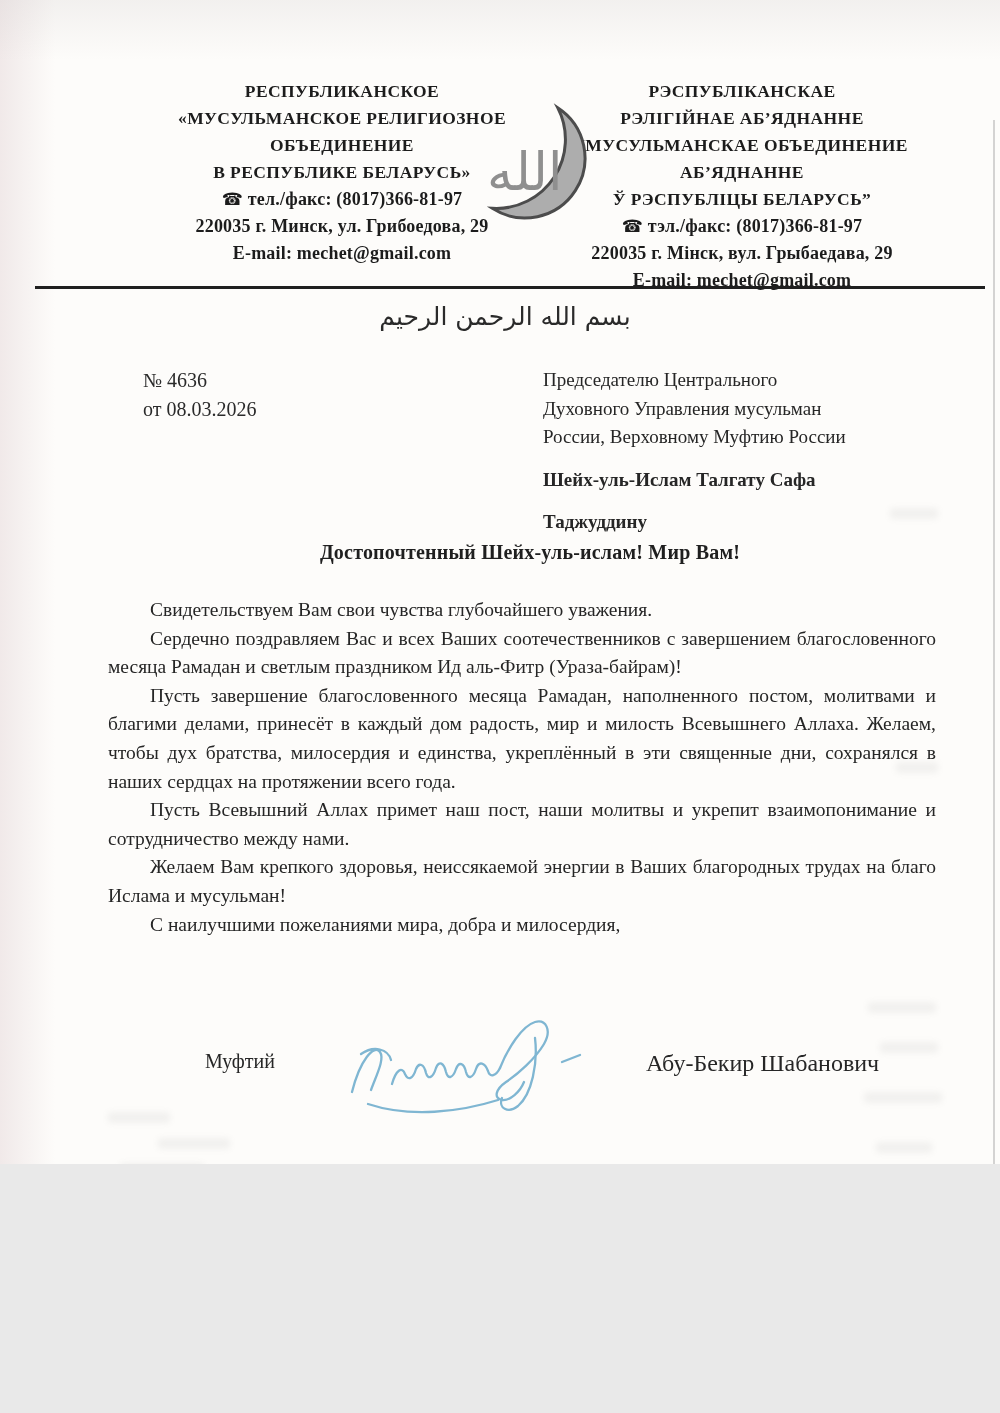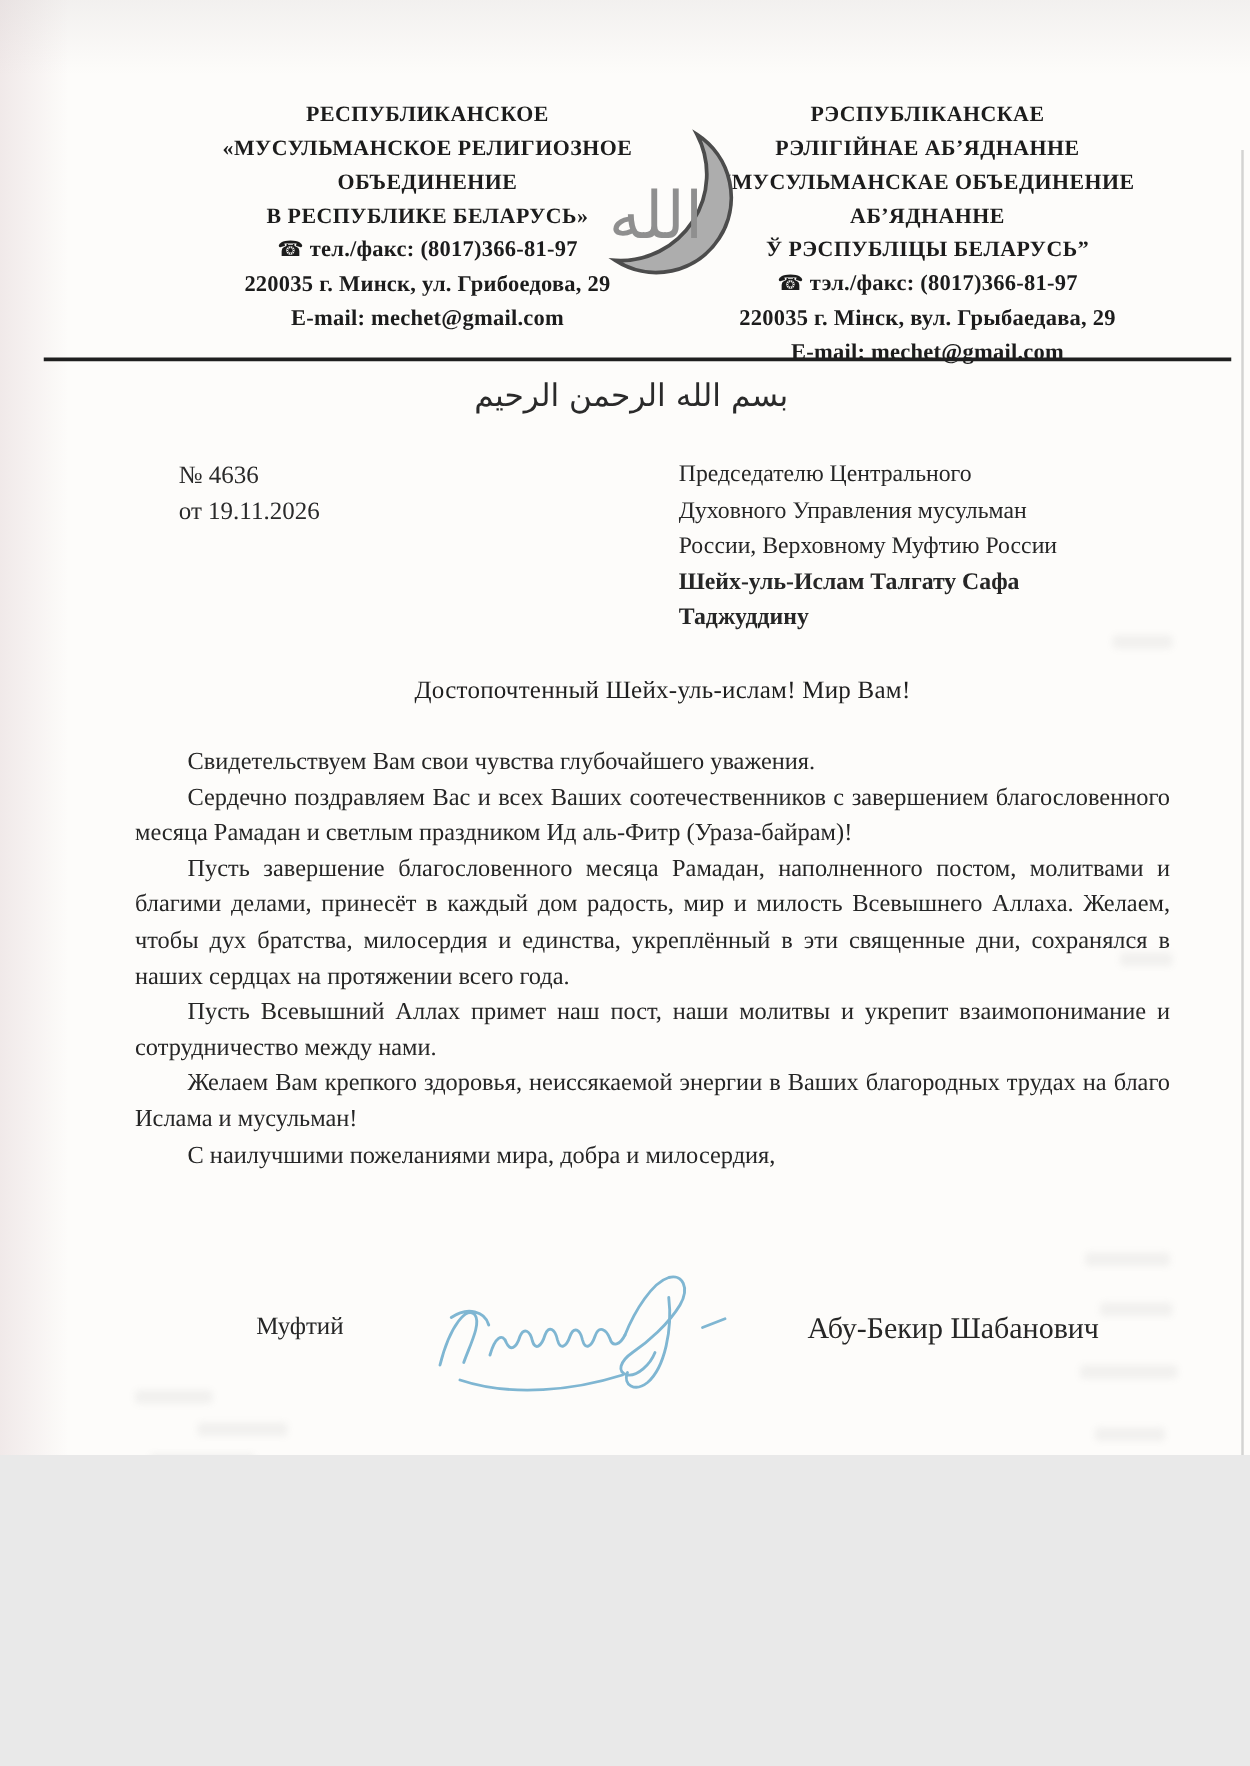--- a/index.html
+++ b/index.html
@@ -26,24 +26,24 @@
   .phone-glyph{font-family:"DejaVu Sans",sans-serif;font-size:17px;}
   .logo-wrap{position:absolute;left:425px;top:88px;width:200px;height:158px;}
 
   .divider{position:absolute;left:35px;top:286px;width:950px;height:3px;background:#1f1f1f;}
 
   .bismillah{position:absolute;left:100px;top:302px;width:810px;text-align:center;
     font-family:"DejaVu Sans",sans-serif;font-size:25px;color:#2a2a2a;direction:rtl;}
 
   .refblock{position:absolute;left:143px;top:366px;font-size:20px;line-height:29px;color:#2a2a2a;}
   .addressee{position:absolute;left:543px;top:366px;width:390px;font-size:19px;line-height:28.5px;color:#262626;}
-  .addressee .bold{font-weight:bold;}
+  .addressee .bold{font-weight:bold;margin-top:14px;}
 
   .salutation{position:absolute;left:130px;top:541px;width:800px;text-align:center;
-    font-weight:normal;font-size:20px;color:#1f1f1f;letter-spacing:0.2px;}
+    font-weight:bold;font-size:20px;color:#1f1f1f;letter-spacing:0.2px;}
 
   .bodytext{position:absolute;left:108px;top:596px;width:828px;
     font-size:19.5px;line-height:28.6px;text-align:justify;color:#262626;}
   .bodytext p{margin:0;text-indent:42px;}
   .closing{margin-top:17px;text-indent:42px;text-align:left;}
 
   .sig-title{position:absolute;left:205px;top:1050px;font-size:20px;color:#262626;}
   .sig-name{position:absolute;left:646px;top:1050px;font-size:24px;color:#262626;}
   .sig-svg{position:absolute;left:330px;top:1008px;width:270px;height:118px;}
 </style>
@@ -83,21 +83,21 @@
       <text x="62" y="102" font-size="52" font-family="DejaVu Sans, sans-serif" fill="#8f8f8f">الله</text>
     </svg>
   </div>
 
   <div class="divider"></div>
 
   <div class="bismillah">بسم الله الرحمن الرحيم</div>
 
   <div class="refblock">
     <div>№ 4636</div>
-    <div>от 19.11.2026</div>
+    <div>от 08.03.2026</div>
   </div>
 
   <div class="addressee">
     <div>Председателю Центрального</div>
     <div>Духовного Управления мусульман</div>
     <div>России, Верховному Муфтию России</div>
     <div class="bold">Шейх-уль-Ислам Талгату Сафа</div>
     <div class="bold">Таджуддину</div>
   </div>
 

